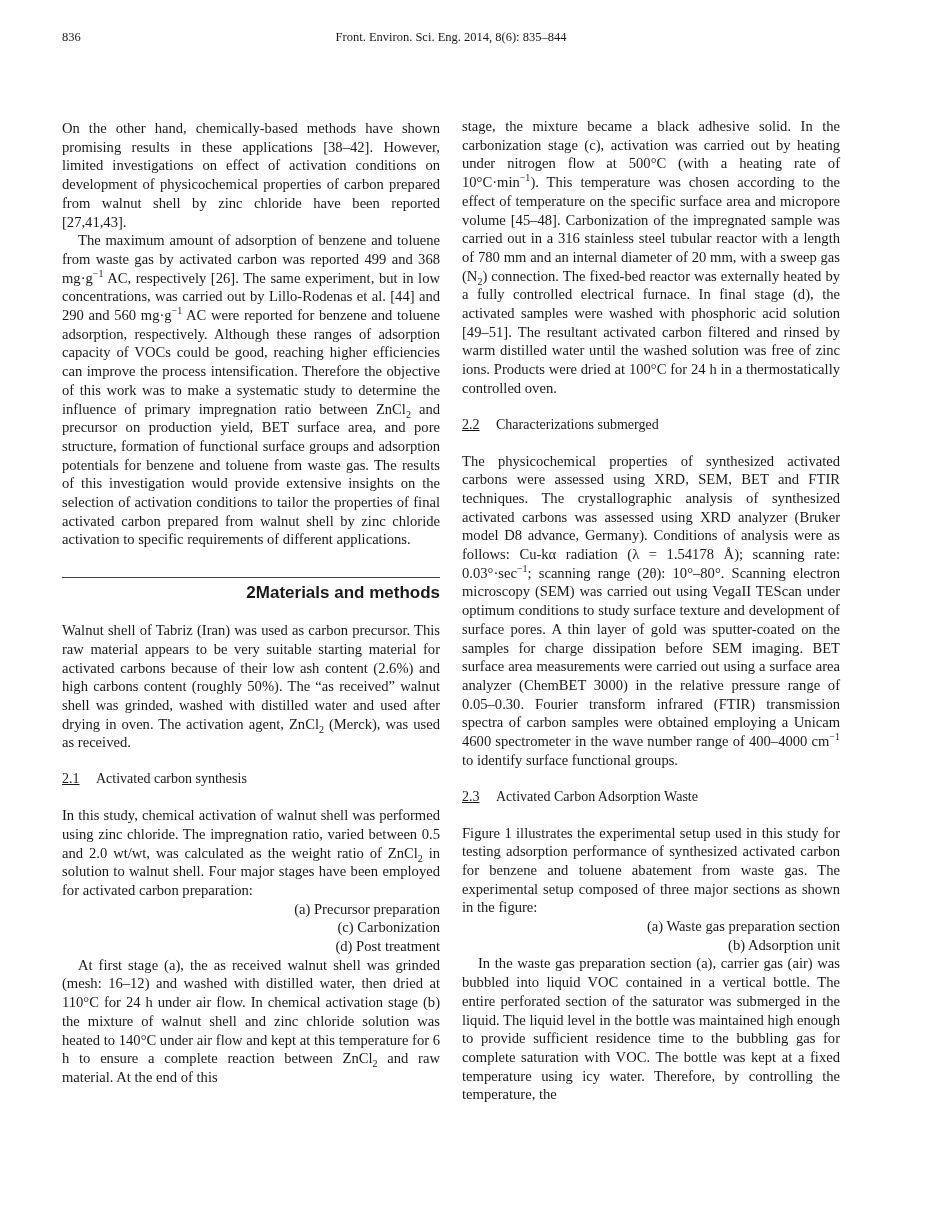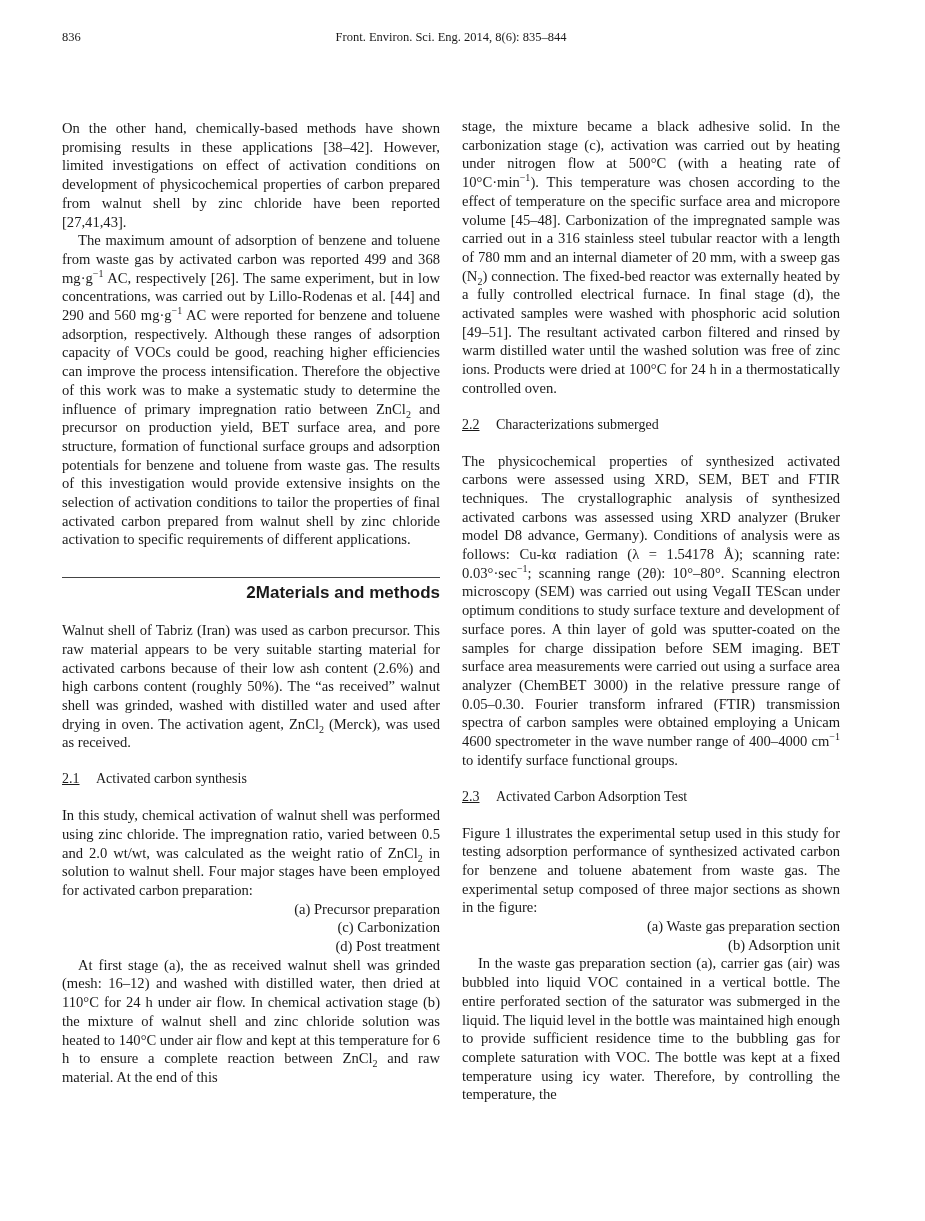--- a/index.html
+++ b/index.html
@@ -49,19 +49,19 @@
   <p class="indent"><span>At first stage (a), the as received walnut shell was grinded (mesh: 16–12) and washed with distilled water, then dried at 110°C for 24 h under air flow. In chemical activation stage (b) the mixture of walnut shell and zinc chloride solution was heated to 140°C under air flow and kept at this temperature for 6 h to ensure a complete reaction between ZnCl</span><sub>2</sub><span> and raw material. At the end of this</span></p>
 </div>
 
 <div class="col right">
   <p><span>stage, the mixture became a black adhesive solid. In the carbonization stage (c), activation was carried out by heating under nitrogen flow at 500°C (with a heating rate of 10°C·min</span><sup>−1</sup><span>). This temperature was chosen according to the effect of temperature on the specific surface area and micropore volume [45–48]. Carbonization of the impregnated sample was carried out in a 316 stainless steel tubular reactor with a length of 780 mm and an internal diameter of 20 mm, with a sweep gas (N</span><sub>2</sub><span>) connection. The fixed-bed reactor was externally heated by a fully controlled electrical furnace. In final stage (d), the activated samples were washed with phosphoric acid solution [49–51]. The resultant activated carbon filtered and rinsed by warm distilled water until the washed solution was free of zinc ions. Products were dried at 100°C for 24 h in a thermostatically controlled oven.</span></p>
 
   <h3><span class="num">2.2</span><span>Characterizations submerged</span></h3>
 
   <p><span>The physicochemical properties of synthesized activated carbons were assessed using XRD, SEM, BET and FTIR techniques. The crystallographic analysis of synthesized activated carbons was assessed using XRD analyzer (Bruker model D8 advance, Germany). Conditions of analysis were as follows: Cu-kα radiation (λ = 1.54178 Å); scanning rate: 0.03°·sec</span><sup>−1</sup><span>; scanning range (2θ): 10°–80°. Scanning electron microscopy (SEM) was carried out using VegaII TEScan under optimum conditions to study surface texture and development of surface pores. A thin layer of gold was sputter-coated on the samples for charge dissipation before SEM imaging. BET surface area measurements were carried out using a surface area analyzer (ChemBET 3000) in the relative pressure range of 0.05–0.30. Fourier transform infrared (FTIR) transmission spectra of carbon samples were obtained employing a Unicam 4600 spectrometer in the wave number range of 400–4000 cm</span><sup>−1</sup><span> to identify surface functional groups.</span></p>
 
-  <h3><span class="num">2.3</span><span>Activated Carbon Adsorption Test</span></h3>
+  <h3><span class="num">2.3</span><span>Activated Carbon Adsorption Waste</span></h3>
 
   <p>Figure 1 illustrates the experimental setup used in this study for testing adsorption performance of synthesized activated carbon for benzene and toluene abatement from waste gas. The experimental setup composed of three major sections as shown in the figure:</p>
   <div class="list-item">(a) Waste gas preparation section</div>
   <div class="list-item">(b) Adsorption unit</div>
   <p class="indent">In the waste gas preparation section (a), carrier gas (air) was bubbled into liquid VOC contained in a vertical bottle. The entire perforated section of the saturator was submerged in the liquid. The liquid level in the bottle was maintained high enough to provide sufficient residence time to the bubbling gas for complete saturation with VOC. The bottle was kept at a fixed temperature using icy water. Therefore, by controlling the temperature, the</p>
 </div>
 
 </body></html>

